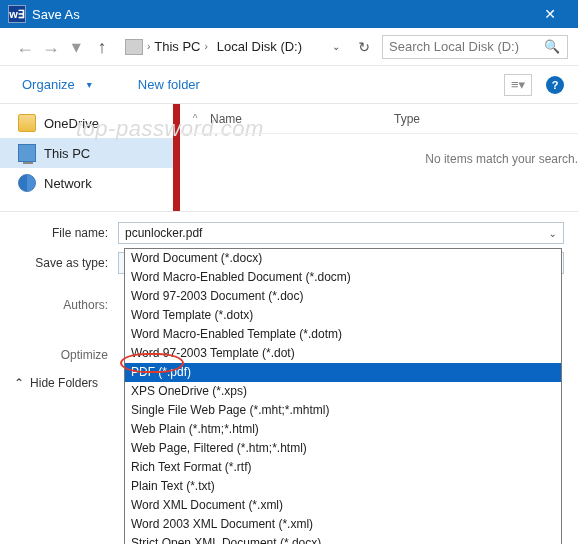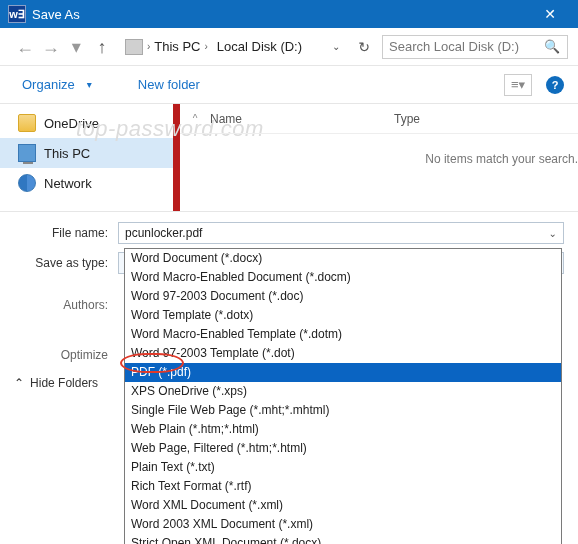--- a/index.html
+++ b/index.html
@@ -169,22 +169,22 @@
     <div class="opt">Word Macro-Enabled Document (*.docm)</div>
     <div class="opt">Word 97-2003 Document (*.doc)</div>
     <div class="opt">Word Template (*.dotx)</div>
     <div class="opt">Word Macro-Enabled Template (*.dotm)</div>
     <div class="opt">Word 97-2003 Template (*.dot)</div>
     <div class="opt selected">PDF (*.pdf)</div>
     <div class="opt">XPS OneDrive (*.xps)</div>
     <div class="opt">Single File Web Page (*.mht;*.mhtml)</div>
     <div class="opt">Web Plain (*.htm;*.html)</div>
     <div class="opt">Web Page, Filtered (*.htm;*.html)</div>
+    <div class="opt">Rich Text Format (*.rtf)</div>
     <div class="opt">Plain Text (*.txt)</div>
-    <div class="opt">Rich Text Format (*.rtf)</div>
     <div class="opt">Word XML Document (*.xml)</div>
     <div class="opt">Word 2003 XML Document (*.xml)</div>
     <div class="opt">Strict Open XML Document (*.docx)</div>
   </div>
 <div class="red-oval"></div>
 
 <div class="footer">
   <div class="hide-folders">
     <span>⌃</span>
     <span>Hide Folders</span>

